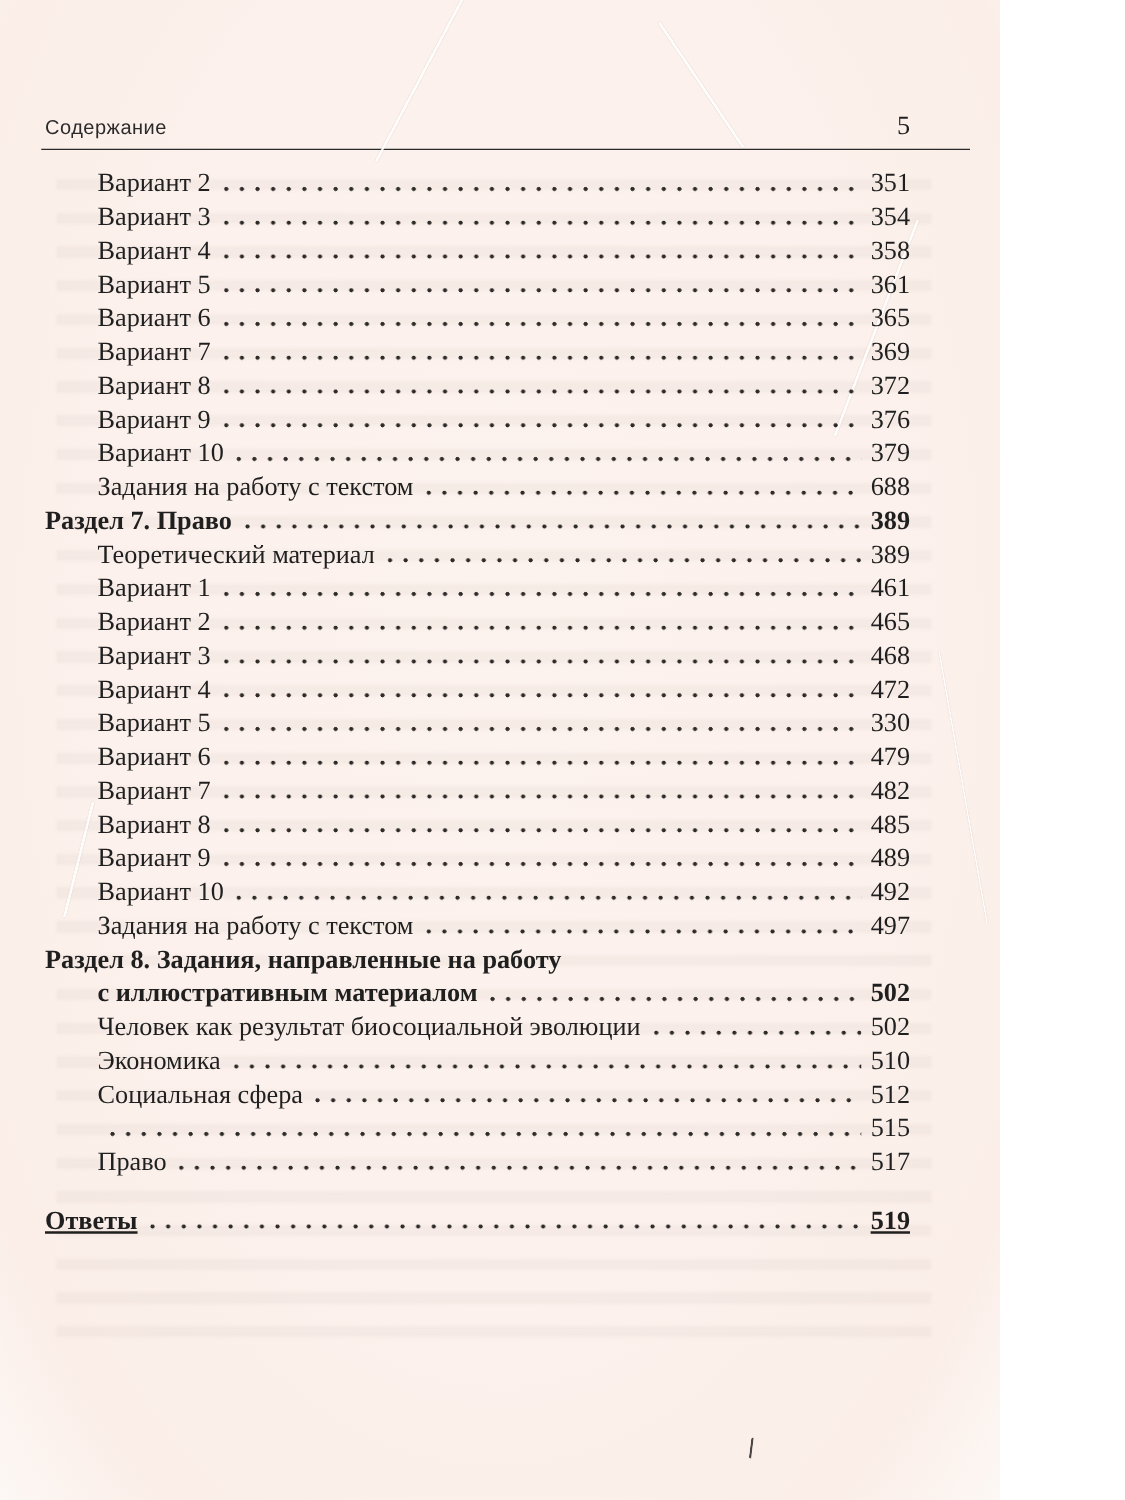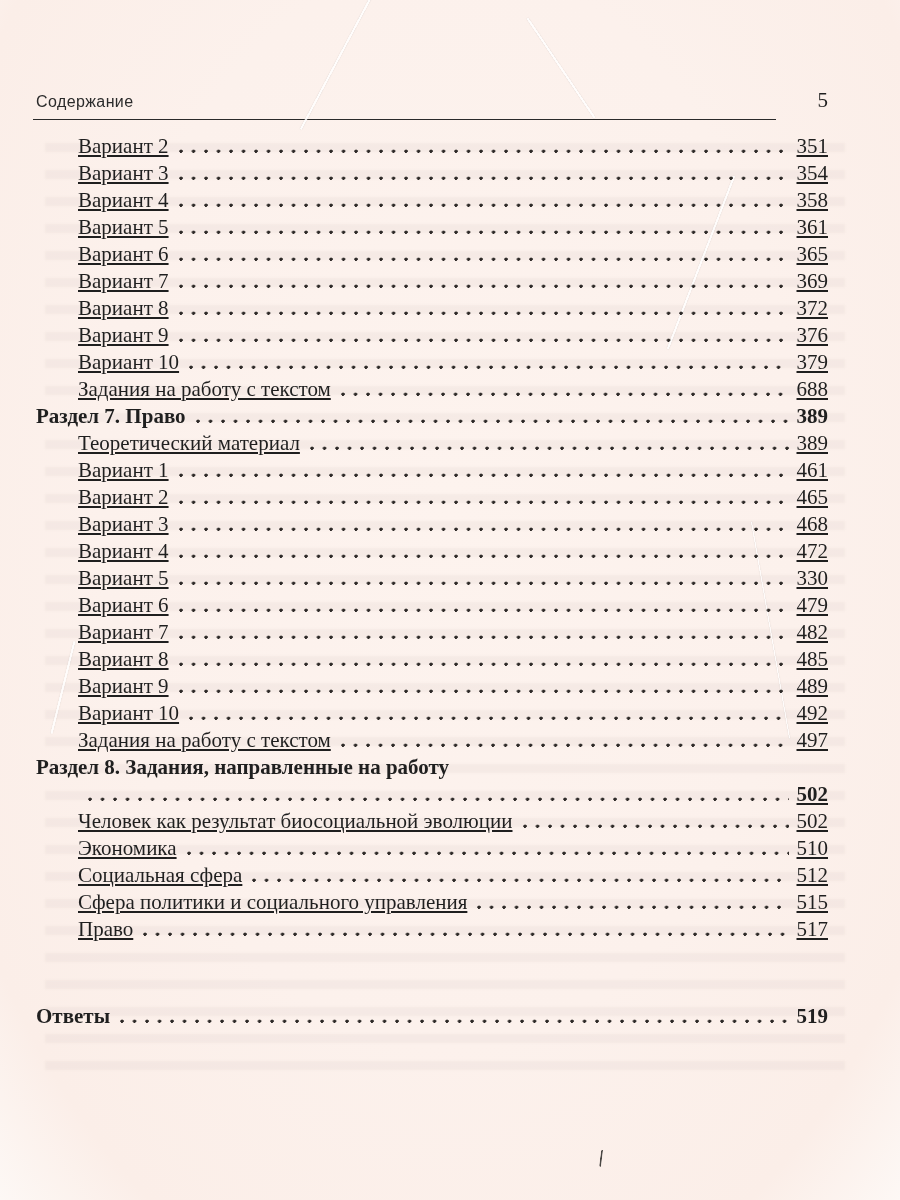--- a/index.html
+++ b/index.html
@@ -6,21 +6,21 @@
     margin: 0;
     padding: 0;
     width: 900px;
     height: 1200px;
     font-family: "Liberation Serif", "DejaVu Serif", serif;
     background: #ffffff;
     overflow: hidden;
   }
   .photo {
     position: relative;
-    width: 900px;
+    width: 800px;
     height: 1200px;
     background:
       radial-gradient(ellipse at 50% 42%, rgba(253,243,238,1) 0%, rgba(252,241,236,1) 55%, rgba(251,238,232,1) 85%, rgba(253,248,245,1) 100%);
     color: #212121;
   }
   
   .bleed {
     position: absolute;
     left: 45px; right: 55px; top: 130px; bottom: 130px;
     background-image:
@@ -76,27 +76,27 @@
 
   .toc {
     position: relative;
     padding: 13px 72px 0 36px;
     font-size: 21px;
     line-height: 27px;
     color: #1f1f1f;
   }
   .toc-block { }
   .toc-block:first-child { margin-top: 0; }
-  .toc-block:last-child { margin-top: 60px; }
+  .toc-block:last-child { margin-top: 20px; text-decoration: underline; }
 
   .toc-row {
     display: flex;
     align-items: baseline;
   }
-  .toc-row.indent-1 { padding-left: 42px; text-decoration: underline; }
+  .toc-row.indent-1 { padding-left: 42px; }
   .toc-row.bold .toc-label,
   .toc-row.bold .toc-page { font-weight: bold; }
   .toc-label { white-space: nowrap; }
   .leader {
     flex: 1 1 24px;
     align-self: flex-end;
     height: 5px;
     margin: 0 8px 6px 10px;
     background-image: radial-gradient(circle at 2px 2.2px, #2e2a28 1.45px, rgba(0,0,0,0) 1.9px);
     background-size: 12.5px 5px;
@@ -241,40 +241,40 @@
           <span class="toc-label">Задания на работу с текстом</span>
           <span class="leader"></span>
           <span class="toc-page">497</span>
         </div>
       </section>
       <section class="toc-block">
         <div class="toc-row bold no-leader">
           <span class="toc-label">Раздел 8. Задания, направленные на работу</span>
         </div>
         <div class="toc-row bold continuation indent-1">
+          <span class="toc-label">с иллюстративным материалом</span>
           <span class="leader"></span>
           <span class="toc-page">502</span>
         </div>
         <div class="toc-row indent-1">
           <span class="toc-label">Человек как результат биосоциальной эволюции</span>
           <span class="leader"></span>
           <span class="toc-page">502</span>
         </div>
         <div class="toc-row indent-1">
           <span class="toc-label">Экономика</span>
           <span class="leader"></span>
           <span class="toc-page">510</span>
         </div>
         <div class="toc-row indent-1">
           <span class="toc-label">Социальная сфера</span>
           <span class="leader"></span>
           <span class="toc-page">512</span>
         </div>
         <div class="toc-row indent-1">
-          <span class="toc-label">Сфера политики и социального управления</span>
           <span class="leader"></span>
           <span class="toc-page">515</span>
         </div>
         <div class="toc-row indent-1">
           <span class="toc-label">Право</span>
           <span class="leader"></span>
           <span class="toc-page">517</span>
         </div>
       </section>
       <section class="toc-block">

